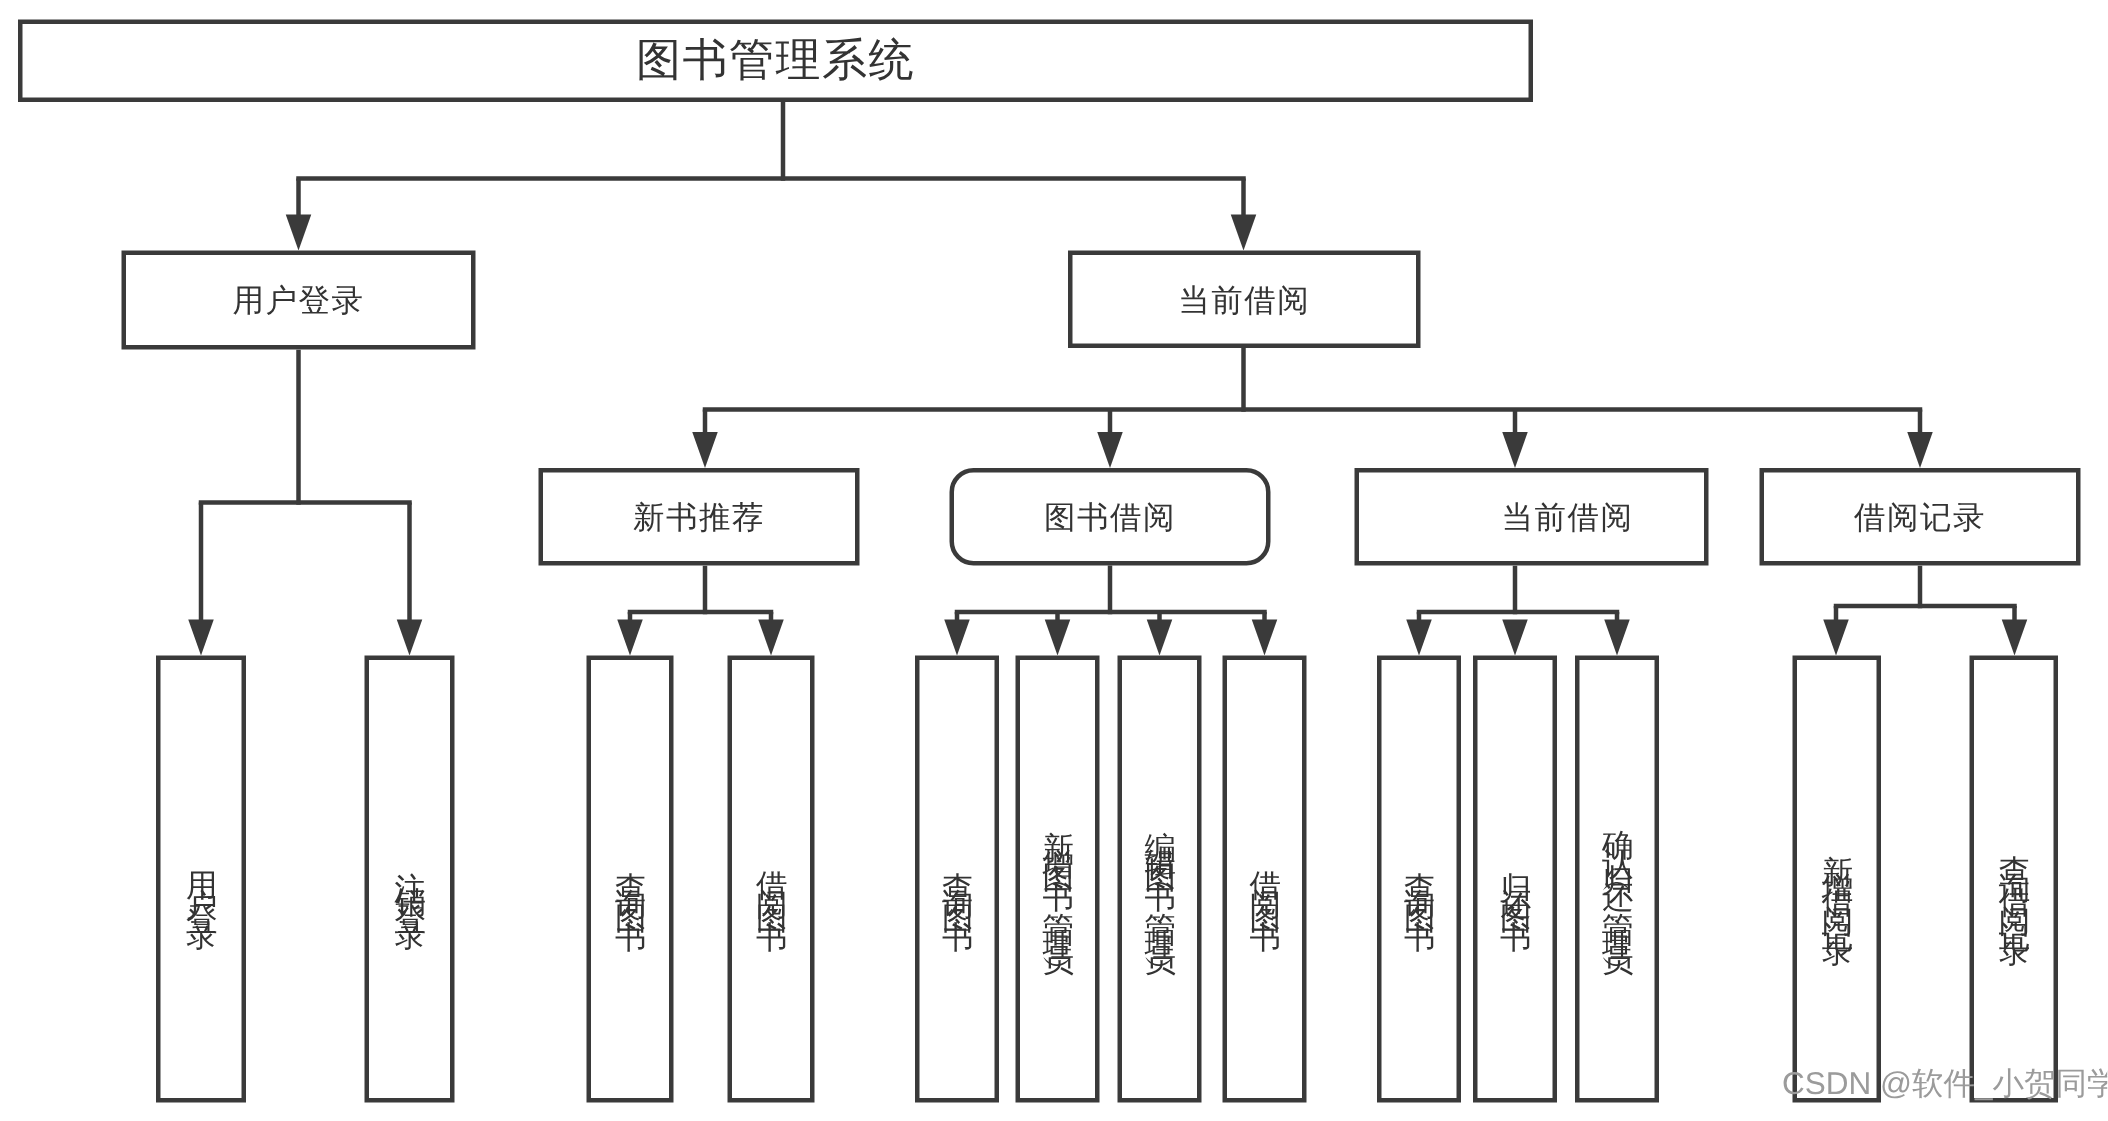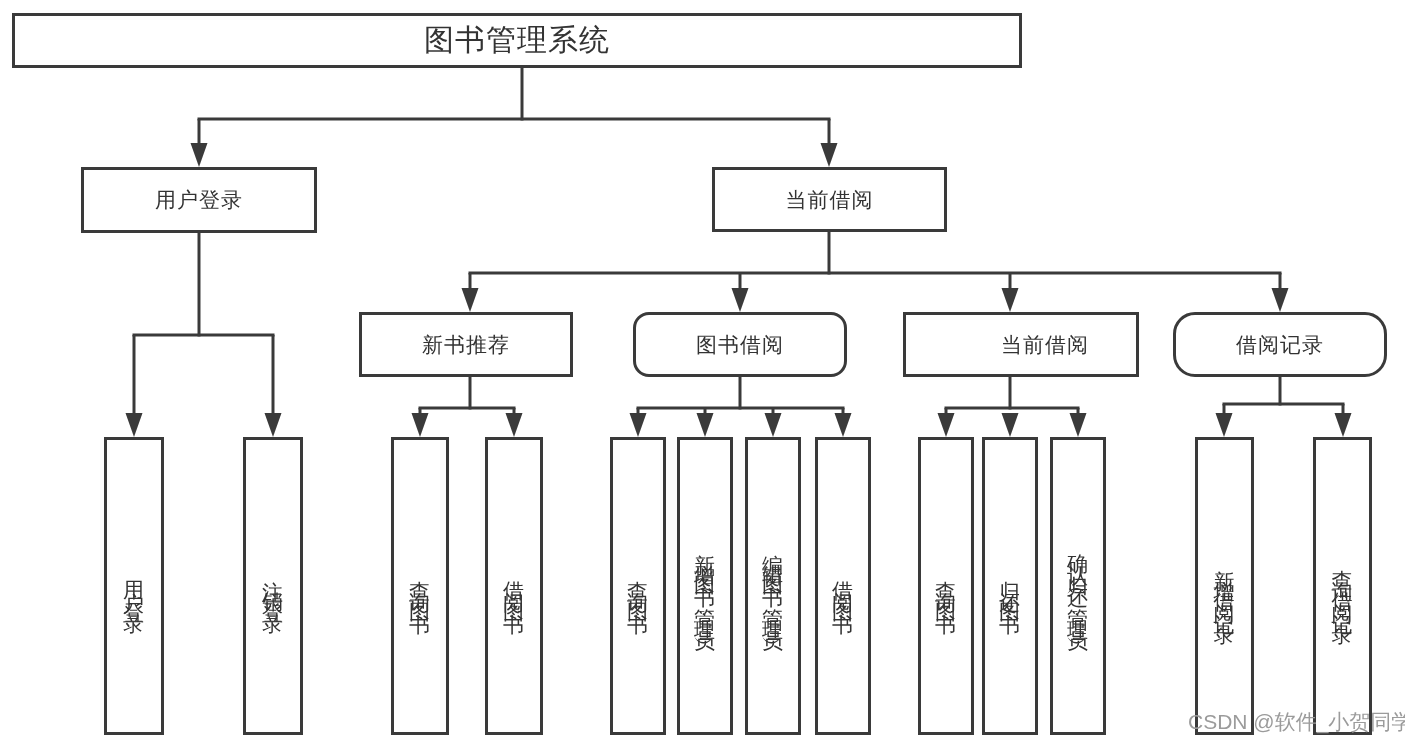--- a/index.html
+++ b/index.html
@@ -109,21 +109,21 @@
 
   <div class="box" style="left:359px;top:312px;width:214px;height:65px;">
     <span class="hlabel">新书推荐</span>
   </div>
   <div class="box" style="left:633px;top:312px;width:214px;height:65px;border-radius:16px;">
     <span class="hlabel">图书借阅</span>
   </div>
   <div class="box" style="left:903px;top:312px;width:236px;height:65px;padding-left:48px;">
     <span class="hlabel">当前借阅</span>
   </div>
-  <div class="box" style="left:1173px;top:312px;width:214px;height:65px;border-radius:22px;">
+  <div class="box" style="left:1173px;top:312px;width:214px;height:65px;">
     <span class="hlabel">借阅记录</span>
   </div>
 
   <div class="box" style="left:104px;top:437px;width:60px;height:298px;">
     <span class="vtext">用户登录</span>
   </div>
   <div class="box" style="left:243px;top:437px;width:60px;height:298px;">
     <span class="vtext">注销登录</span>
   </div>
 

